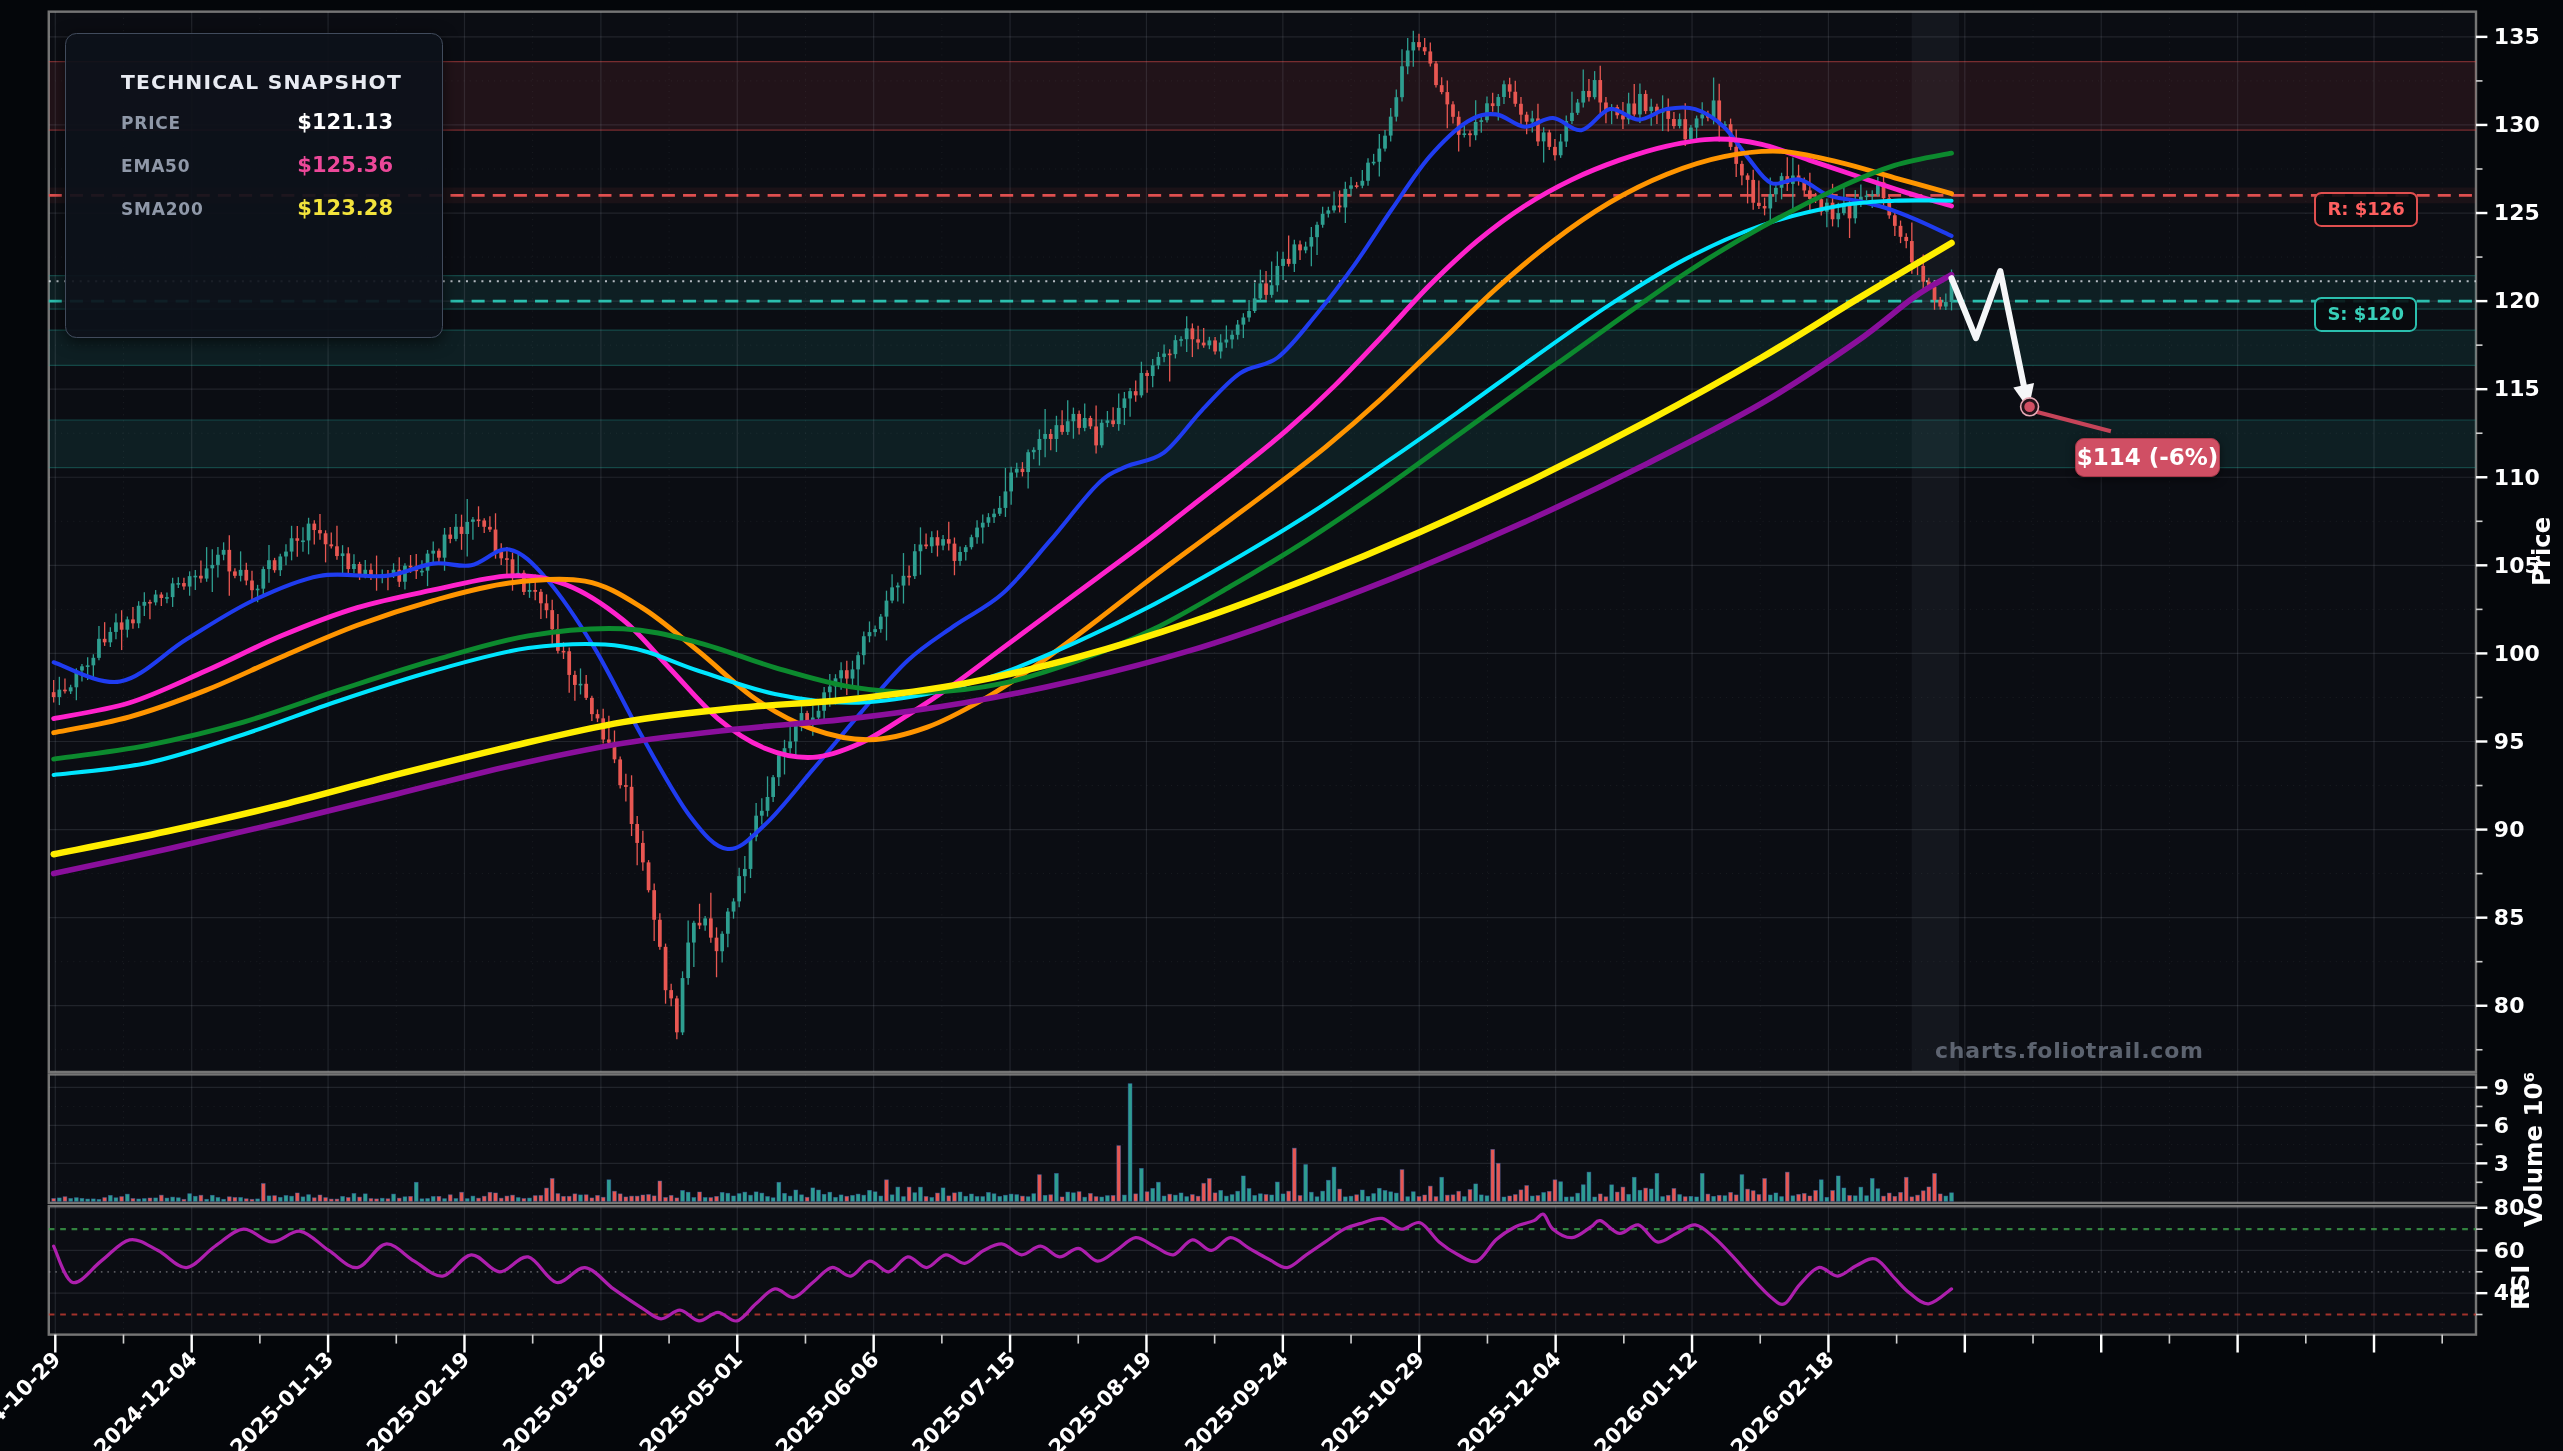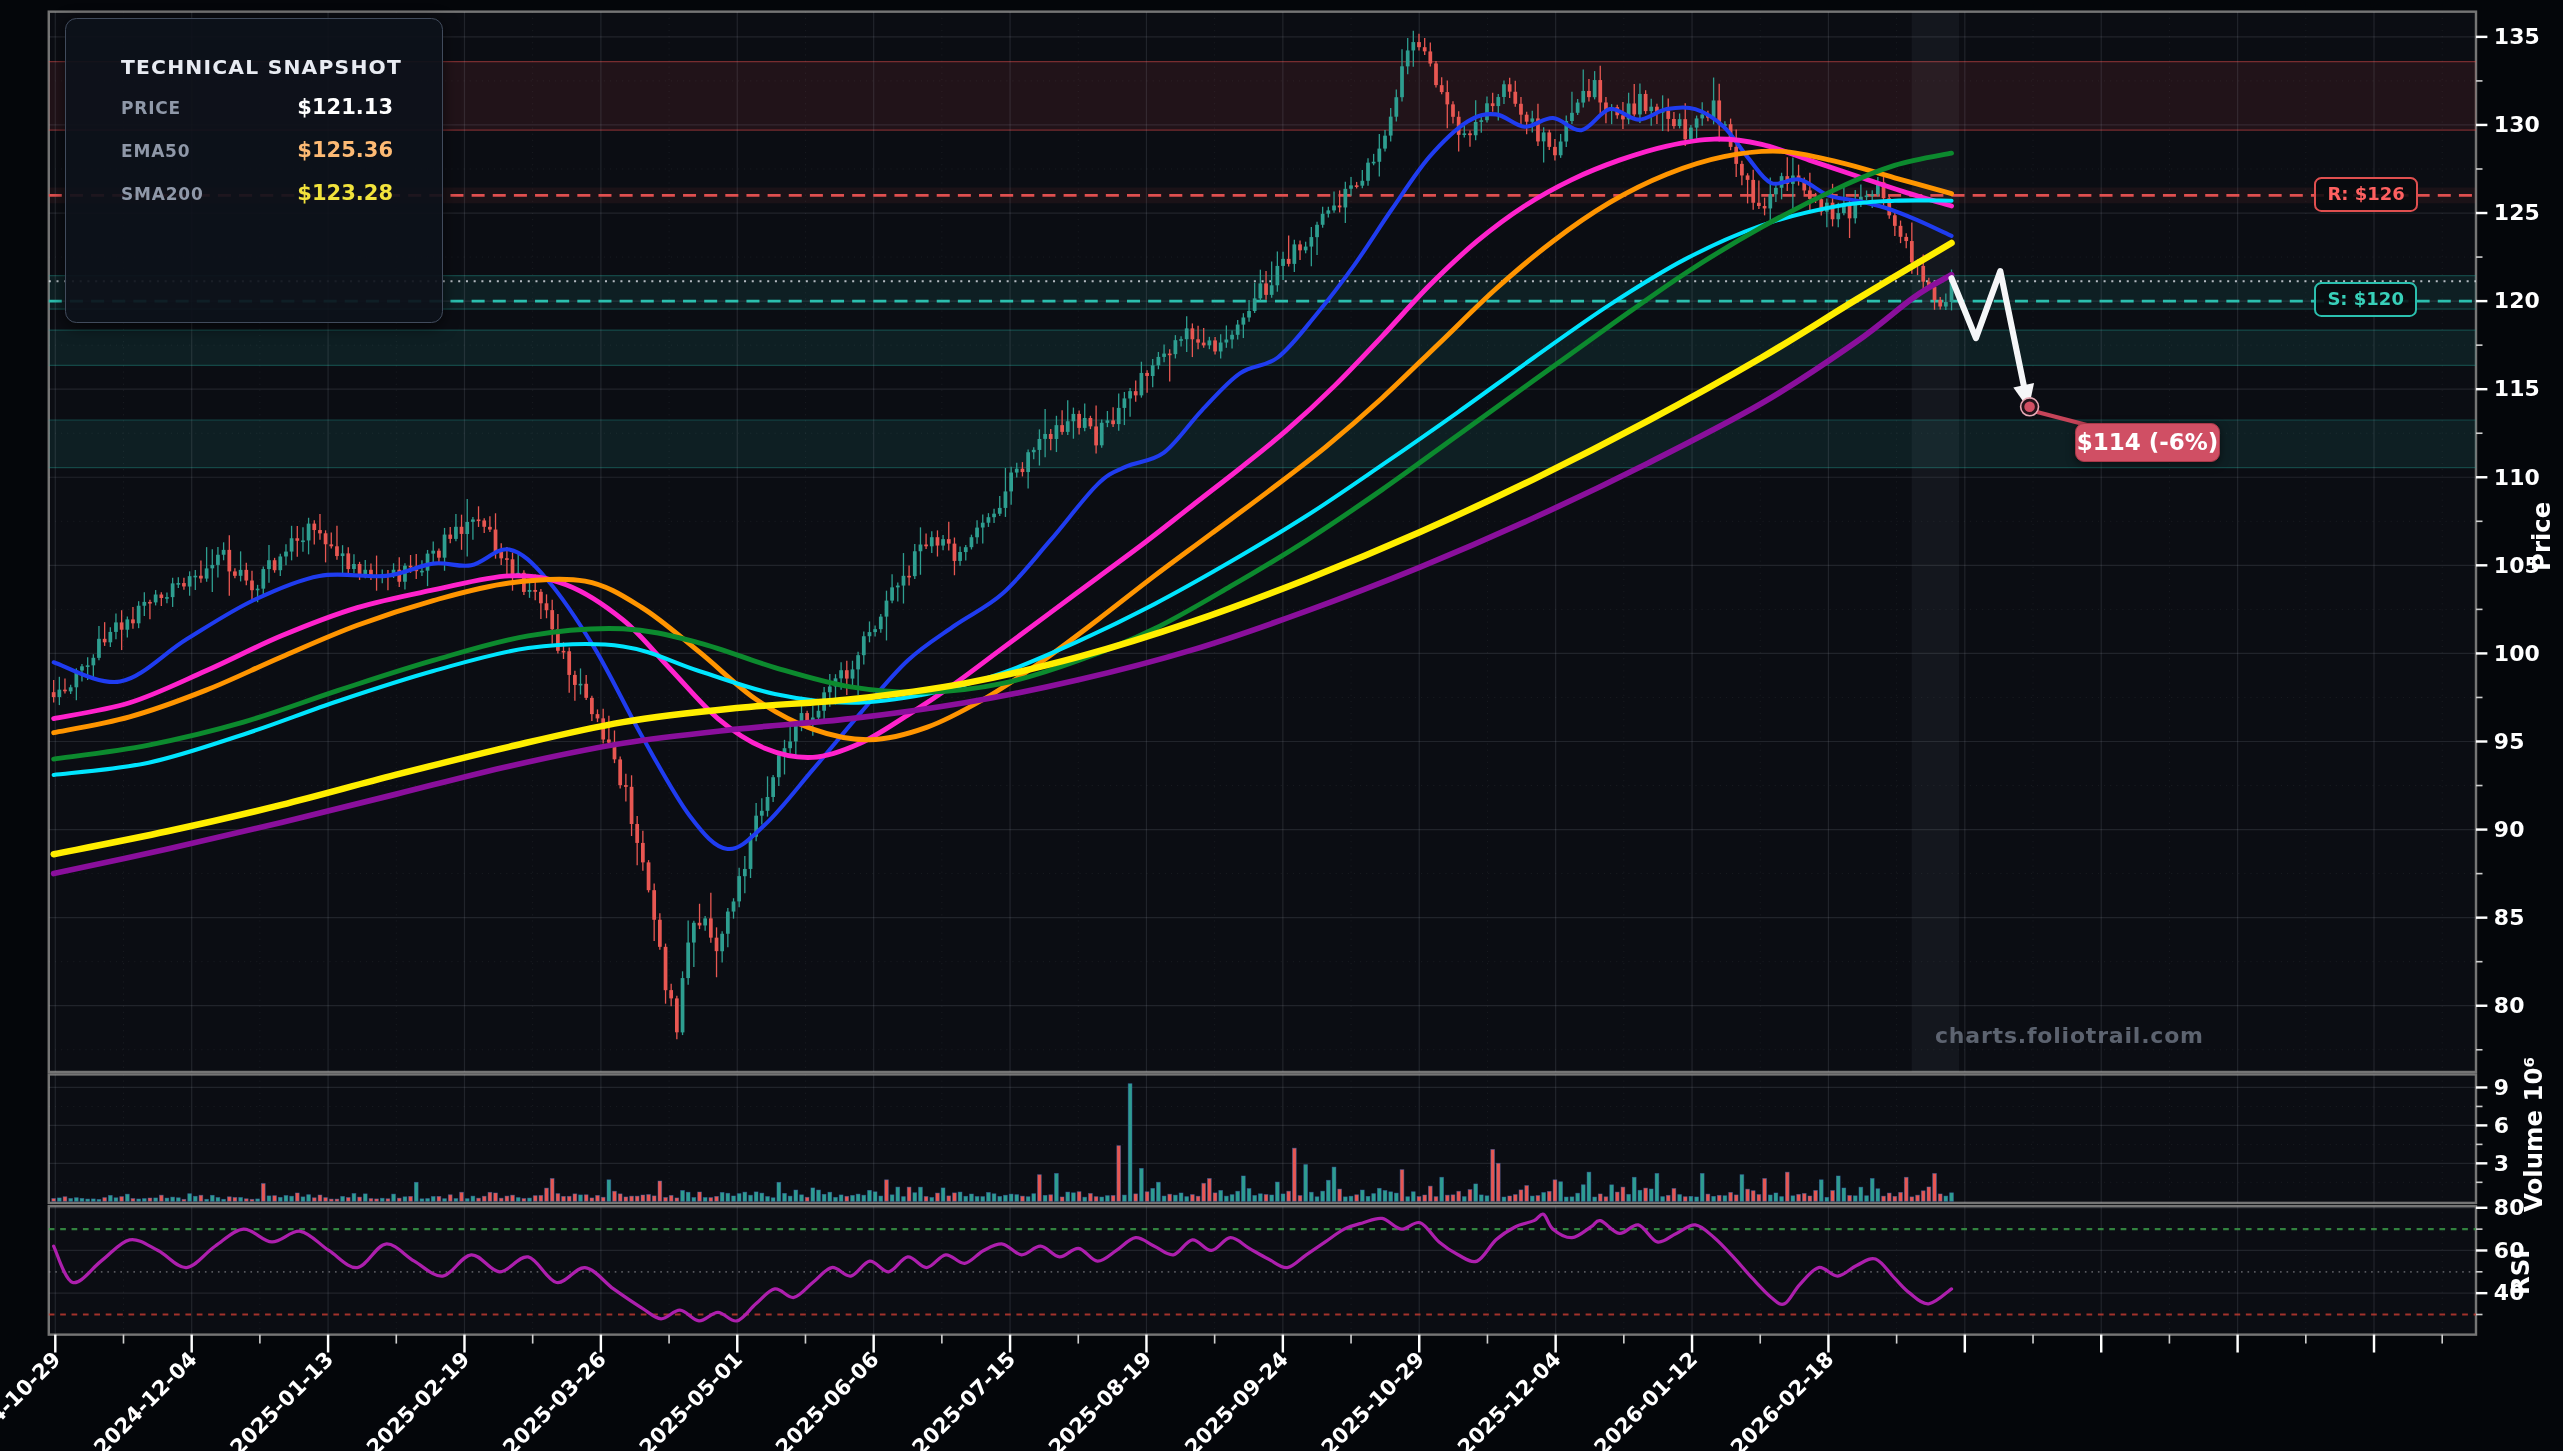--- a/index.html
+++ b/index.html
@@ -1,19 +1,19 @@
 <!DOCTYPE html>
 <html style="font-size:13px"><head>
 <meta charset="utf-8">
 <style>
   html,body{margin:0;padding:0;background:#04060a;}
   #stage{position:relative;width:2563px;height:1452px;background:#04060a;overflow:hidden;
          font-family:"DejaVu Sans","Liberation Sans",sans-serif;padding-left:20px;}
   #chart-svg{position:absolute;left:0;top:0;}
-  .overlay{position:absolute;}
+  .overlay{position:absolute;margin-top:15px;}
   
   #legend{left:65px;top:18px;width:376px;height:303px;background:rgba(13,17,26,0.92);
           border:1.6px solid #414b5c;border-radius:11.4px;box-shadow:0 3.3px 14.6px rgba(0,0,0,.6);}
   #legend .title{margin:36px 0 0 55px;color:#e8ebf2;font-size:20.3px;font-weight:bold;letter-spacing:1.2px;}
   #legend .rows{margin-top:8.1px;}
   #legend .row{position:relative;height:43px;}
   #legend .row .lab{position:absolute;left:55px;top:11.4px;color:#8f98a8;font-size:17px;font-weight:bold;letter-spacing:0.8px;}
   #legend .row .val{position:absolute;right:49px;top:8.1px;font-size:21px;font-weight:bold;}
   
   .leveltag{height:31px;line-height:29px;padding:0 11.4px;border-radius:7.3px;font-size:18px;font-weight:bold;
@@ -1352,21 +1352,21 @@
 
   <div id="legend" class="overlay">
     <div class="title">TECHNICAL SNAPSHOT</div>
     <div class="rows">
         <div class="row">
           <span class="lab">PRICE</span>
                  <span class="val" style="color: rgb(255, 255, 255);">$121.13</span>
         </div>
         <div class="row">
           <span class="lab">EMA50</span>
-                 <span class="val" style="color: #fdba74;">$125.36</span>
+                 <span class="val" style="color: #ec4899;">$125.36</span>
         </div>
         <div class="row">
           <span class="lab">SMA200</span>
                  <span class="val" style="color: rgb(242, 227, 60);">$123.28</span>
         </div>
       </div>
   </div>
 
   <div id="tag-r" class="overlay leveltag">R: $126</div>
   <div id="tag-s" class="overlay leveltag">S: $120</div>

